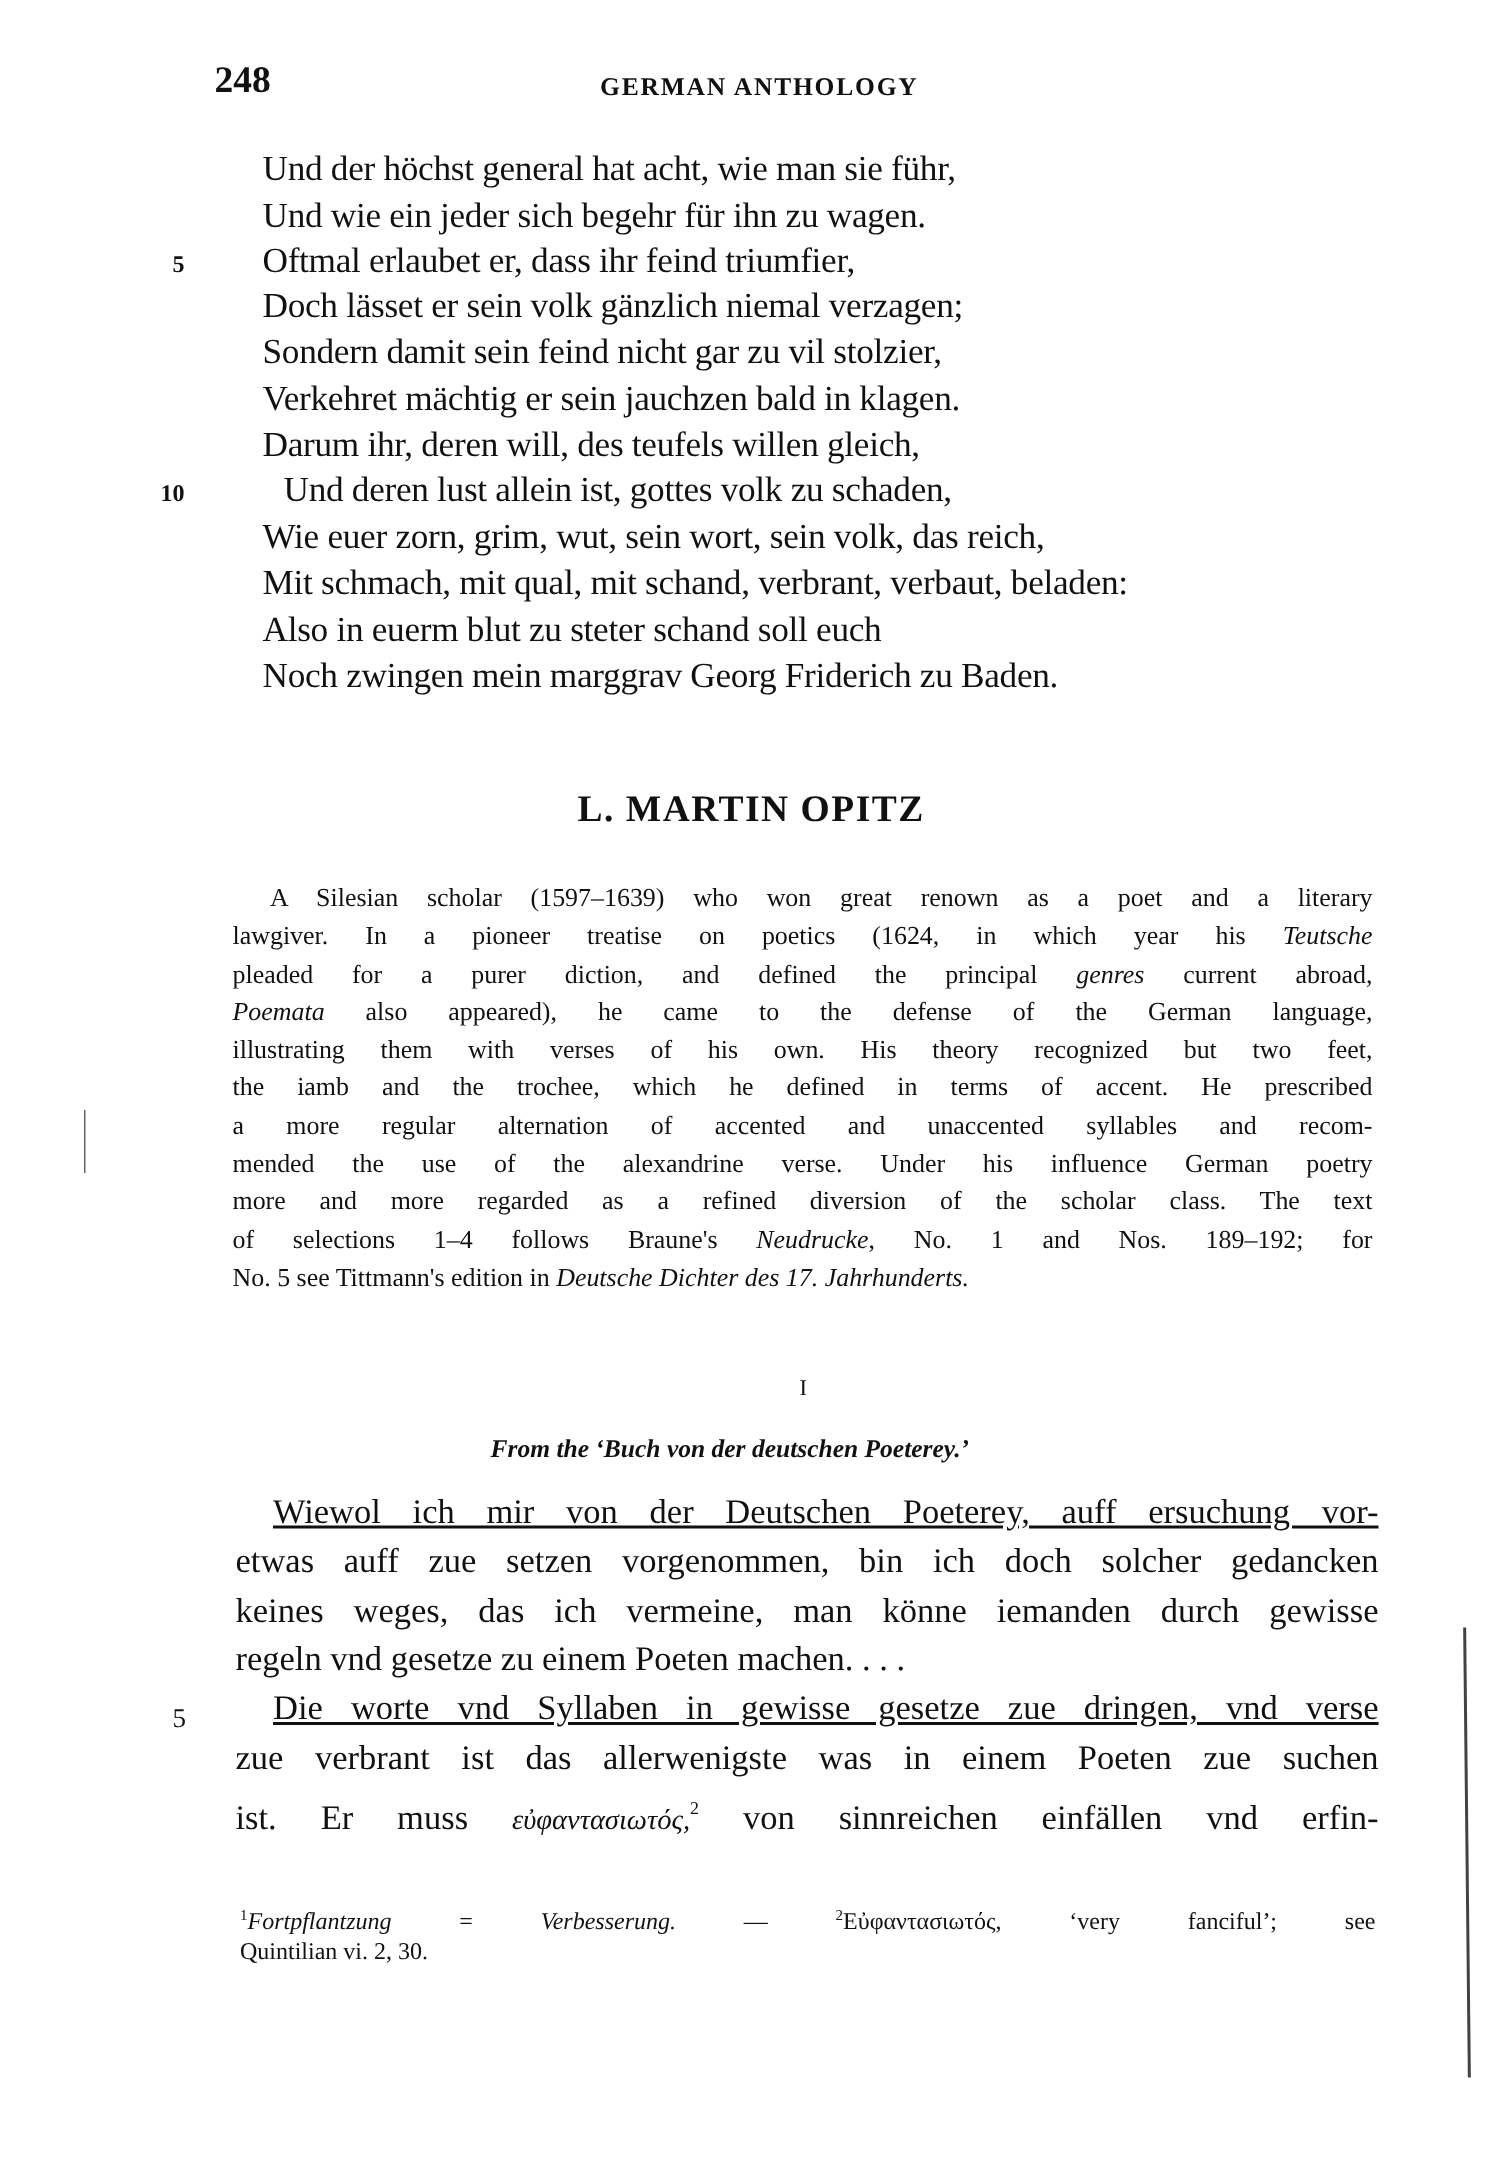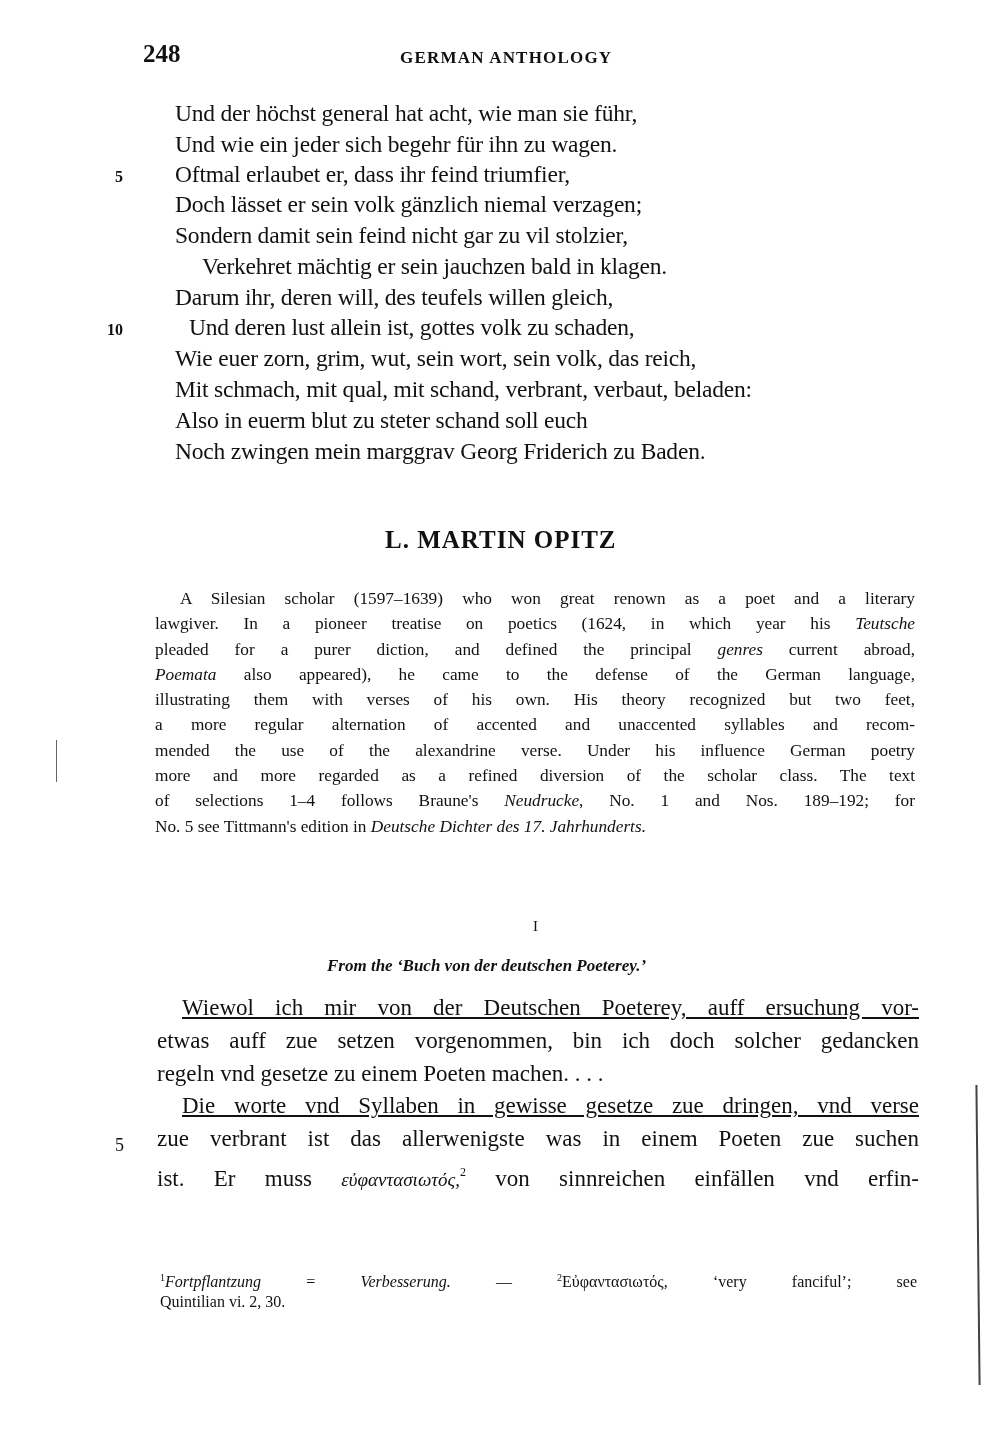--- a/index.html
+++ b/index.html
@@ -45,52 +45,54 @@
 <div class="abs page-num">248</div>
 <div class="abs running-head">GERMAN ANTHOLOGY</div>
 
 <div>
   <div class="abs poem-line" style="top:100px;">Und der höchst general hat acht, wie man sie führ,</div>
   <div class="abs poem-line" style="top:131px;">Und wie ein jeder sich begehr für ihn zu wagen.</div>
   <div class="abs line-num" style="left:115px;top:168px;">5</div>
   <div class="abs poem-line" style="top:161px;">Oftmal erlaubet er, dass ihr feind triumfier,</div>
   <div class="abs poem-line" style="top:191px;">Doch lässet er sein volk gänzlich niemal verzagen;</div>
   <div class="abs poem-line" style="top:222px;">Sondern damit sein feind nicht gar zu vil stolzier,</div>
-  <div class="abs poem-line" style="top:253px;margin-left:27px;">Verkehret mächtig er sein jauchzen bald in klagen.</div>
+  <div class="abs poem-line" style="top:253px;">Verkehret mächtig er sein jauchzen bald in klagen.</div>
   <div class="abs poem-line" style="top:284px;">Darum ihr, deren will, des teufels willen gleich,</div>
   <div class="abs line-num" style="left:107px;top:321px;">10</div>
   <div class="abs poem-line" style="top:314px;margin-left:14px;">Und deren lust allein ist, gottes volk zu schaden,</div>
   <div class="abs poem-line" style="top:345px;">Wie euer zorn, grim, wut, sein wort, sein volk, das reich,</div>
   <div class="abs poem-line" style="top:376px;">Mit schmach, mit qual, mit schand, verbrant, verbaut, beladen:</div>
   <div class="abs poem-line" style="top:407px;">Also in euerm blut zu steter schand soll euch</div>
   <div class="abs poem-line" style="top:438px;">Noch zwingen mein marggrav Georg Friderich zu Baden.</div>
 </div>
 
 <div class="abs section-title">L. MARTIN OPITZ</div>
 
 <div class="intro">
   <span class="ln first">A Silesian scholar (1597–1639) who won great renown as a poet and a literary</span>
   <span class="ln"><span>lawgiver.  In a pioneer treatise on poetics (1624, in which year his </span><i>Teutsche</i></span>
   <span class="ln"><span>pleaded for a purer diction, and defined the principal </span><i>genres</i><span> current abroad,</span></span>
   <span class="ln"><i>Poemata</i><span> also appeared), he came to the defense of the German language,</span></span>
   <span class="ln">illustrating them with verses of his own.  His theory recognized but two feet,</span>
+  <span class="ln">the iamb and the trochee, which he defined in terms of accent.  He prescribed</span>
   <span class="ln">a more regular alternation of accented and unaccented syllables and recom-</span>
   <span class="ln">mended the use of the alexandrine verse.  Under his influence German poetry</span>
   <span class="ln">more and more regarded as a refined diversion of the scholar class.  The text</span>
   <span class="ln"><span>of selections 1–4 follows Braune's </span><i>Neudrucke</i><span>, No. 1 and Nos. 189–192;  for</span></span>
   <span class="ln last"><span>No. 5 see Tittmann's edition in </span><i>Deutsche Dichter des 17. Jahrhunderts.</i></span>
 </div>
 
 <div class="abs roman">I</div>
 <div class="abs sel-title">From the ‘Buch von der deutschen Poeterey.’</div>
 
 <div class="abs line-num" style="left:115px;top:1135px;font-weight:normal;font-size:18px;">5</div>
 <div class="prose">
   <span class="ln para">Wiewol ich mir von der Deutschen Poeterey, auff ersuchung vor-</span>
   <span class="ln">etwas auff zue setzen vorgenommen, bin ich doch solcher gedancken</span>
+  <span class="ln">keines weges, das ich vermeine, man könne iemanden durch gewisse</span>
   <span class="ln last">regeln vnd gesetze zu einem Poeten machen. . . .</span>
   <span class="ln para">Die worte vnd Syllaben in gewisse gesetze zue dringen, vnd verse</span>
   <span class="ln">zue verbrant ist das allerwenigste was in einem Poeten zue suchen</span>
   <span class="ln"><span>ist.  Er muss </span><span class="greek">εὐφαντασιωτός,</span><sup>2</sup><span> von sinnreichen einfällen vnd erfin-</span></span>
 </div>
 
 <div class="footnote">
   <span class="ln"><sup>1</sup><i>Fortpflantzung</i><span> = </span><i>Verbesserung.</i><span> — </span><sup>2</sup><span>Εὐφαντασιωτός,</span><span>  ‘very fanciful’;  see</span></span>
   <span class="ln last">Quintilian vi. 2, 30.</span>
 </div>

